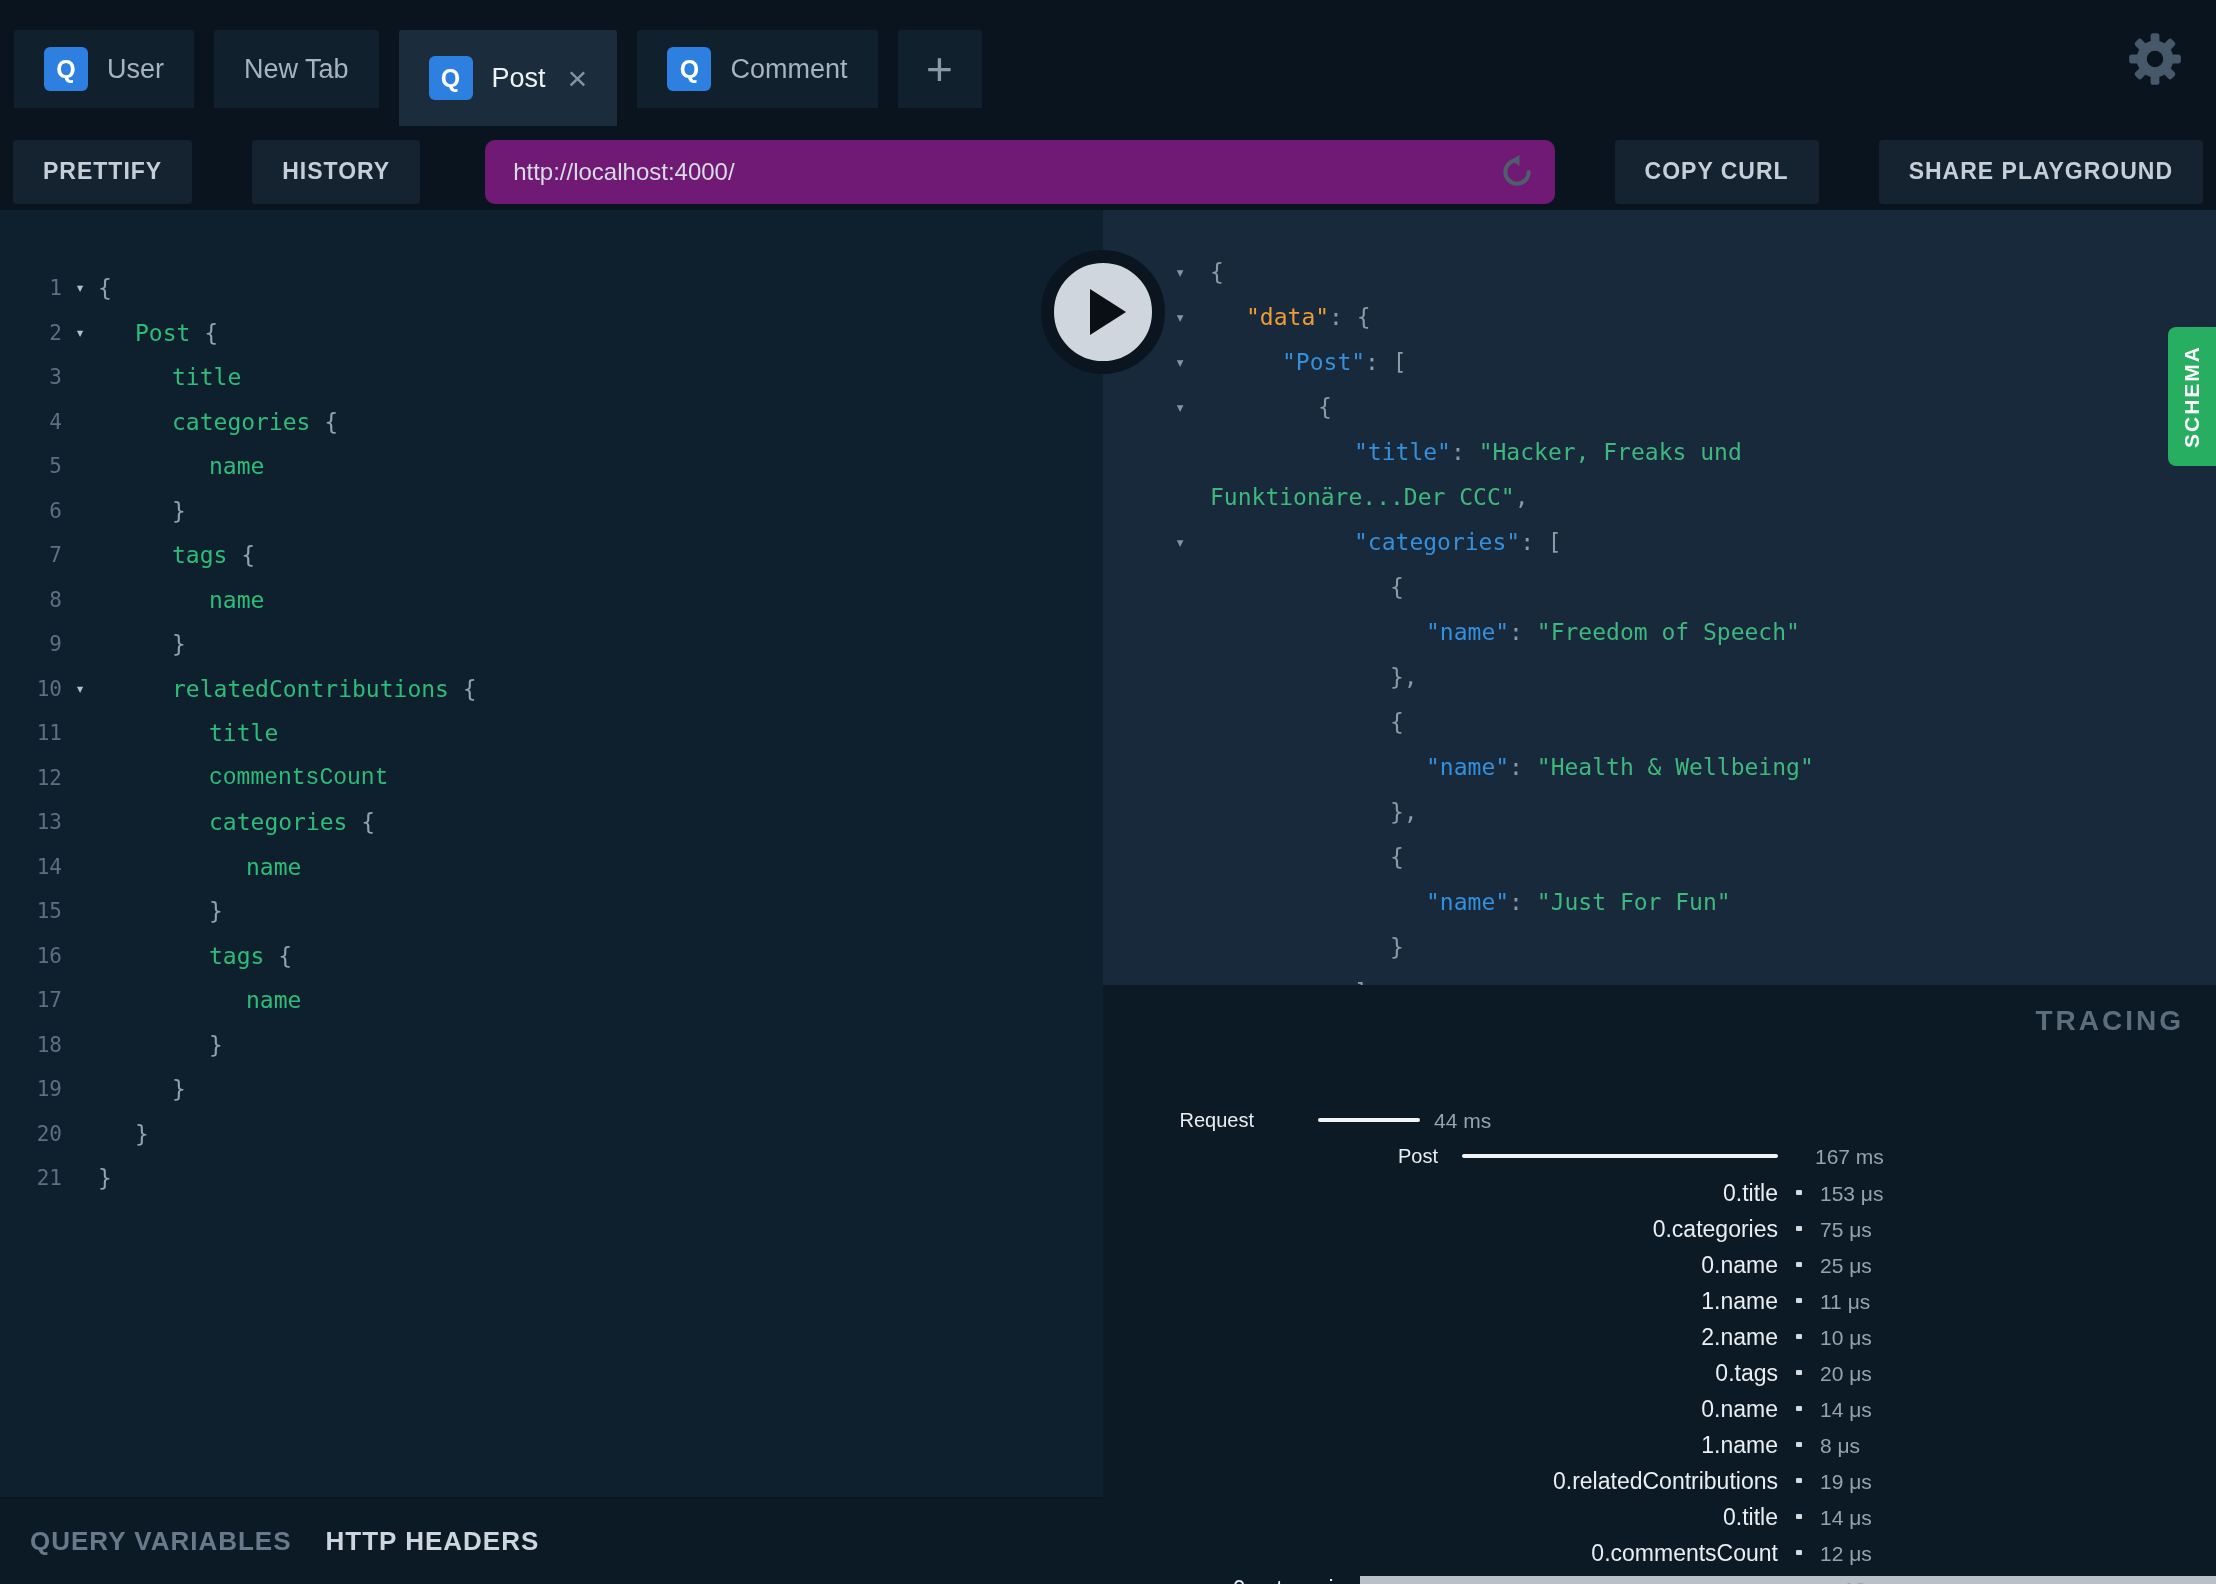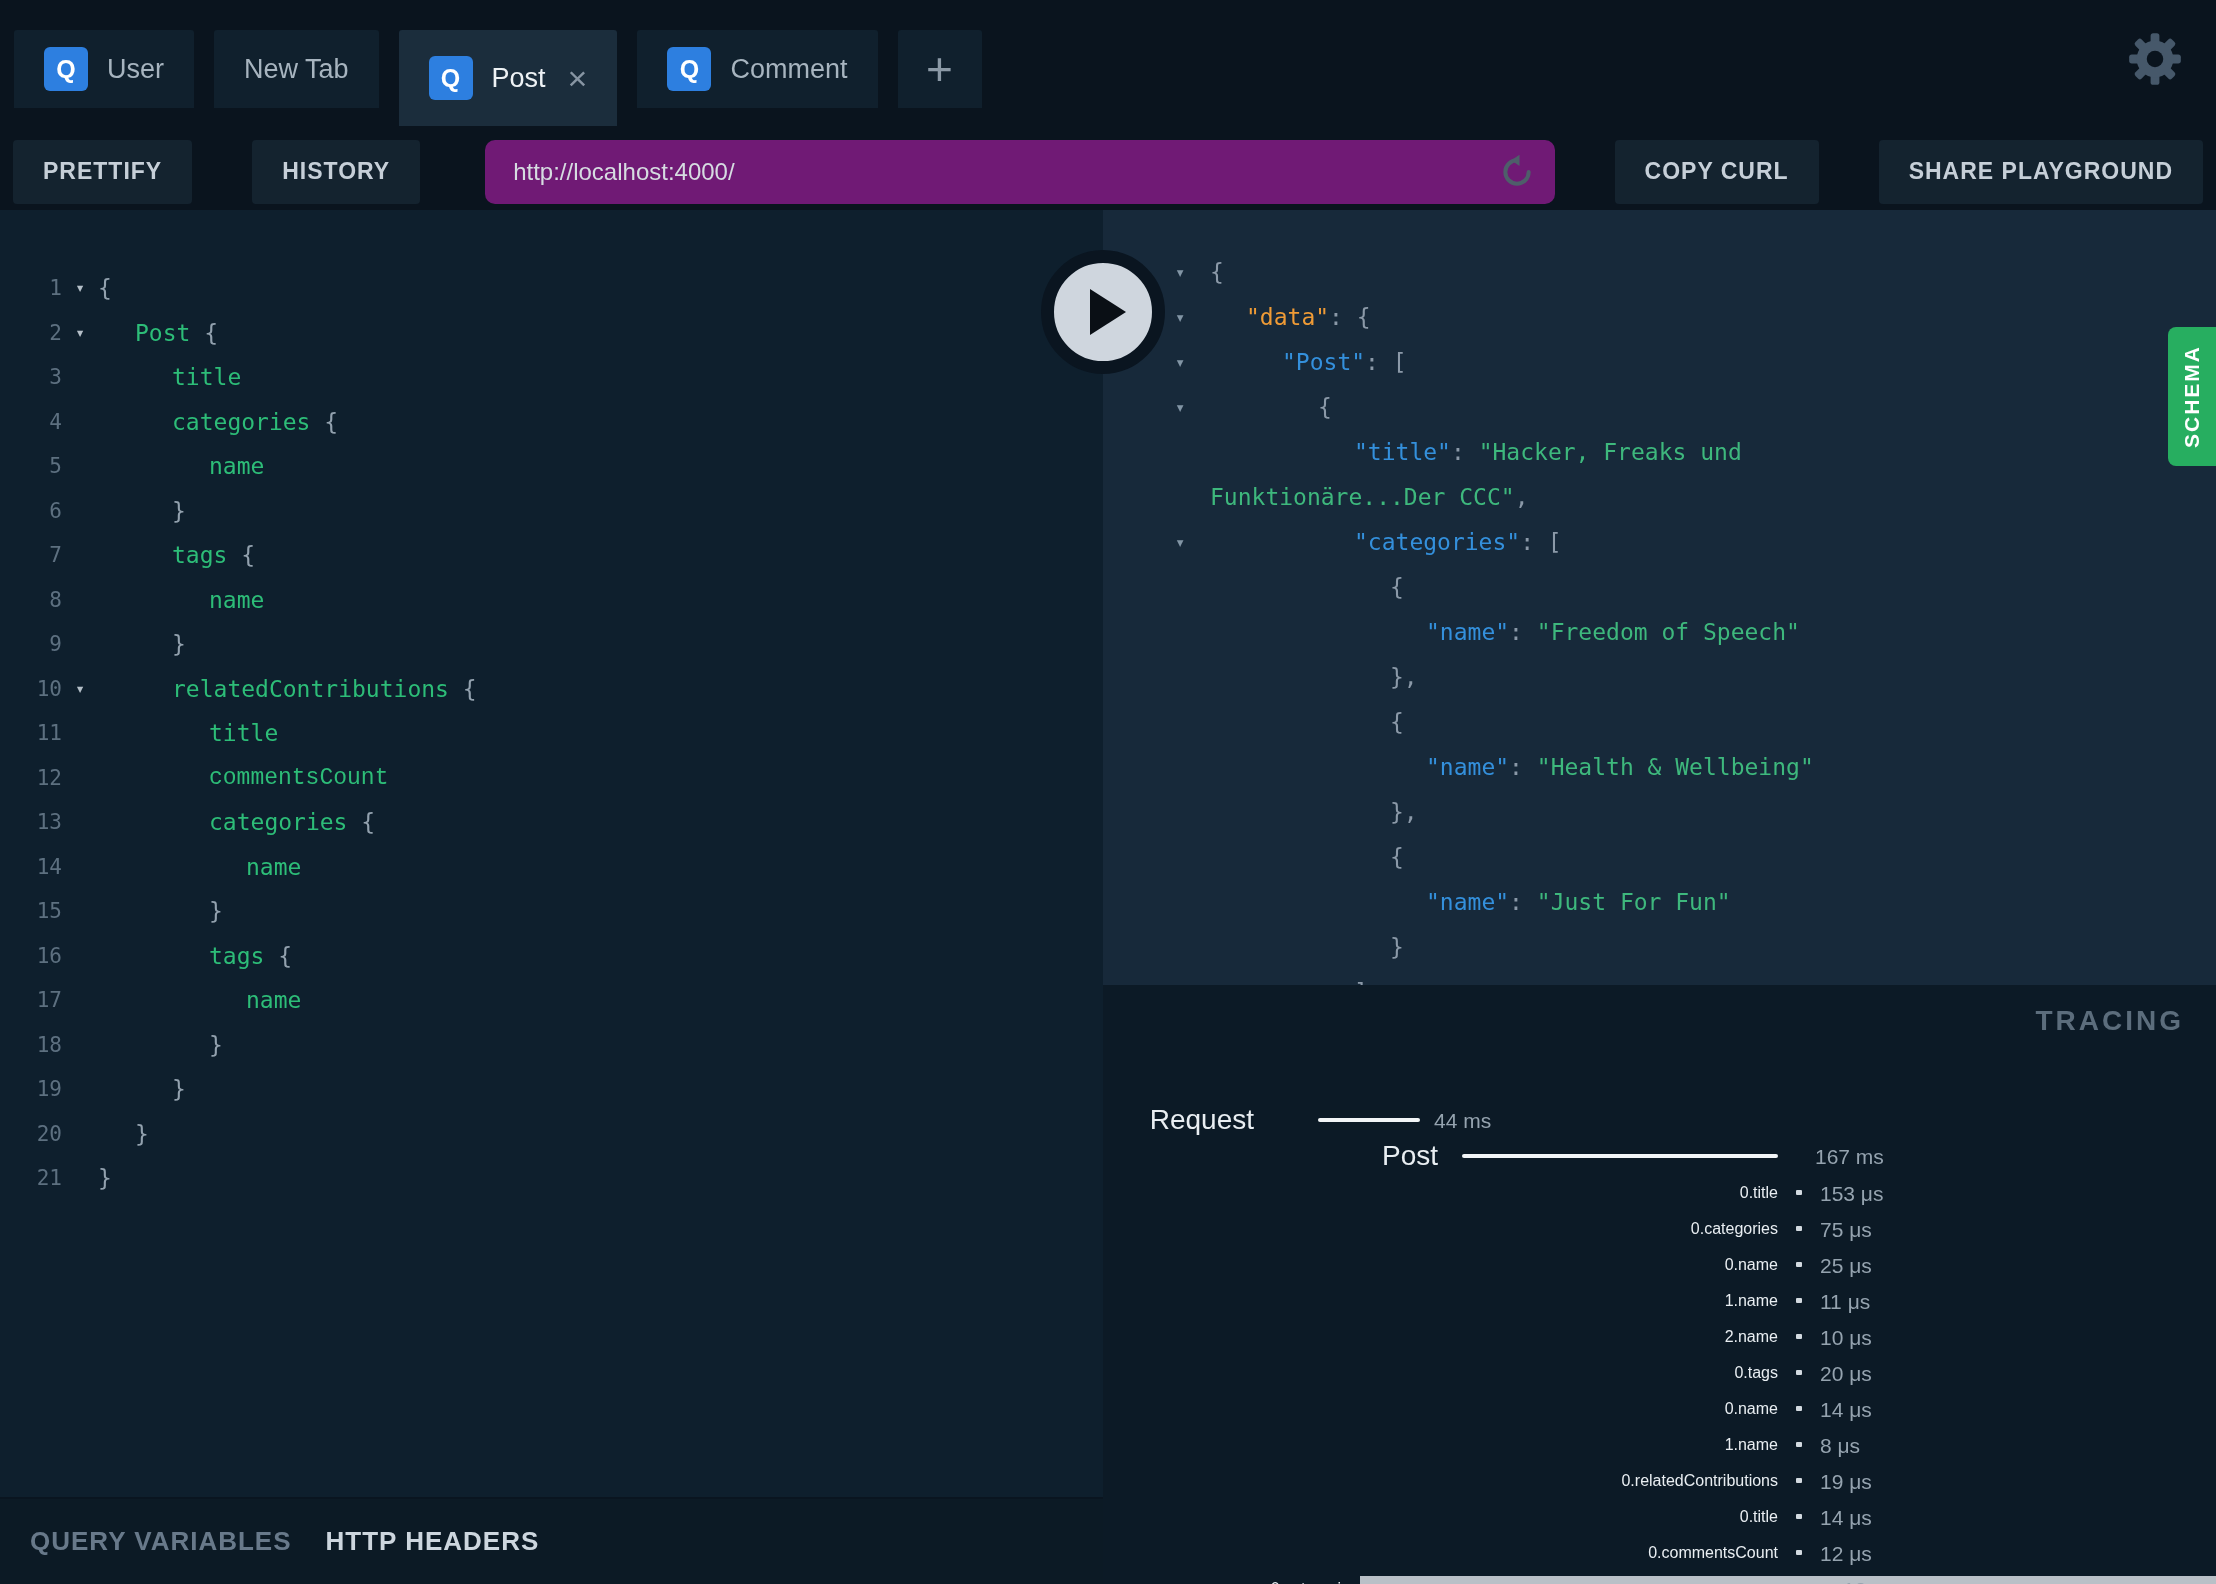--- a/index.html
+++ b/index.html
@@ -64,22 +64,22 @@
   
   .schema{position:absolute;right:0;top:327px;width:48px;height:139px;background:#27ae60;
        border-radius:8px 0 0 8px;display:flex;align-items:center;justify-content:center;cursor:pointer;z-index:7;}
   .schema span{writing-mode:vertical-rl;transform:rotate(180deg);color:#ffffff;font-weight:bold;
        font-size:21px;letter-spacing:2px;}
 
   
   .tracing{position:absolute;top:985px;left:1103px;width:1113px;height:599px;background:#0c1a26;overflow:hidden;}
   .trace-title{position:absolute;top:20px;right:32px;color:#5c6d7c;font-size:28px;font-weight:bold;letter-spacing:3px;}
   .trow{position:absolute;left:0;width:1113px;height:30px;}
-  .trow .tlabel{position:absolute;top:0;line-height:30px;color:#e9eef2;font-size:16px;white-space:nowrap;}
-  .trow .tlabel.big{font-size:28px;}
+  .trow .tlabel{position:absolute;top:0;line-height:30px;color:#e9eef2;font-size:23px;white-space:nowrap;}
+  .trow .tlabel.big{font-size:20px;}
   .trow .tbar{position:absolute;top:13px;height:4px;background:#f2f5f7;border-radius:2px;}
   .trow .tdot{position:absolute;top:12px;width:6px;height:5px;background:#d3dae0;border-radius:1px;}
   .trow .tdur{position:absolute;top:2px;line-height:28px;color:#95a3af;font-size:21px;white-space:nowrap;}
   .hscroll{position:absolute;bottom:0;left:257px;width:856px;height:8px;background:#b9c0c7;}
 </style>
 </head>
 <body>
 
 <div class="app">
 

